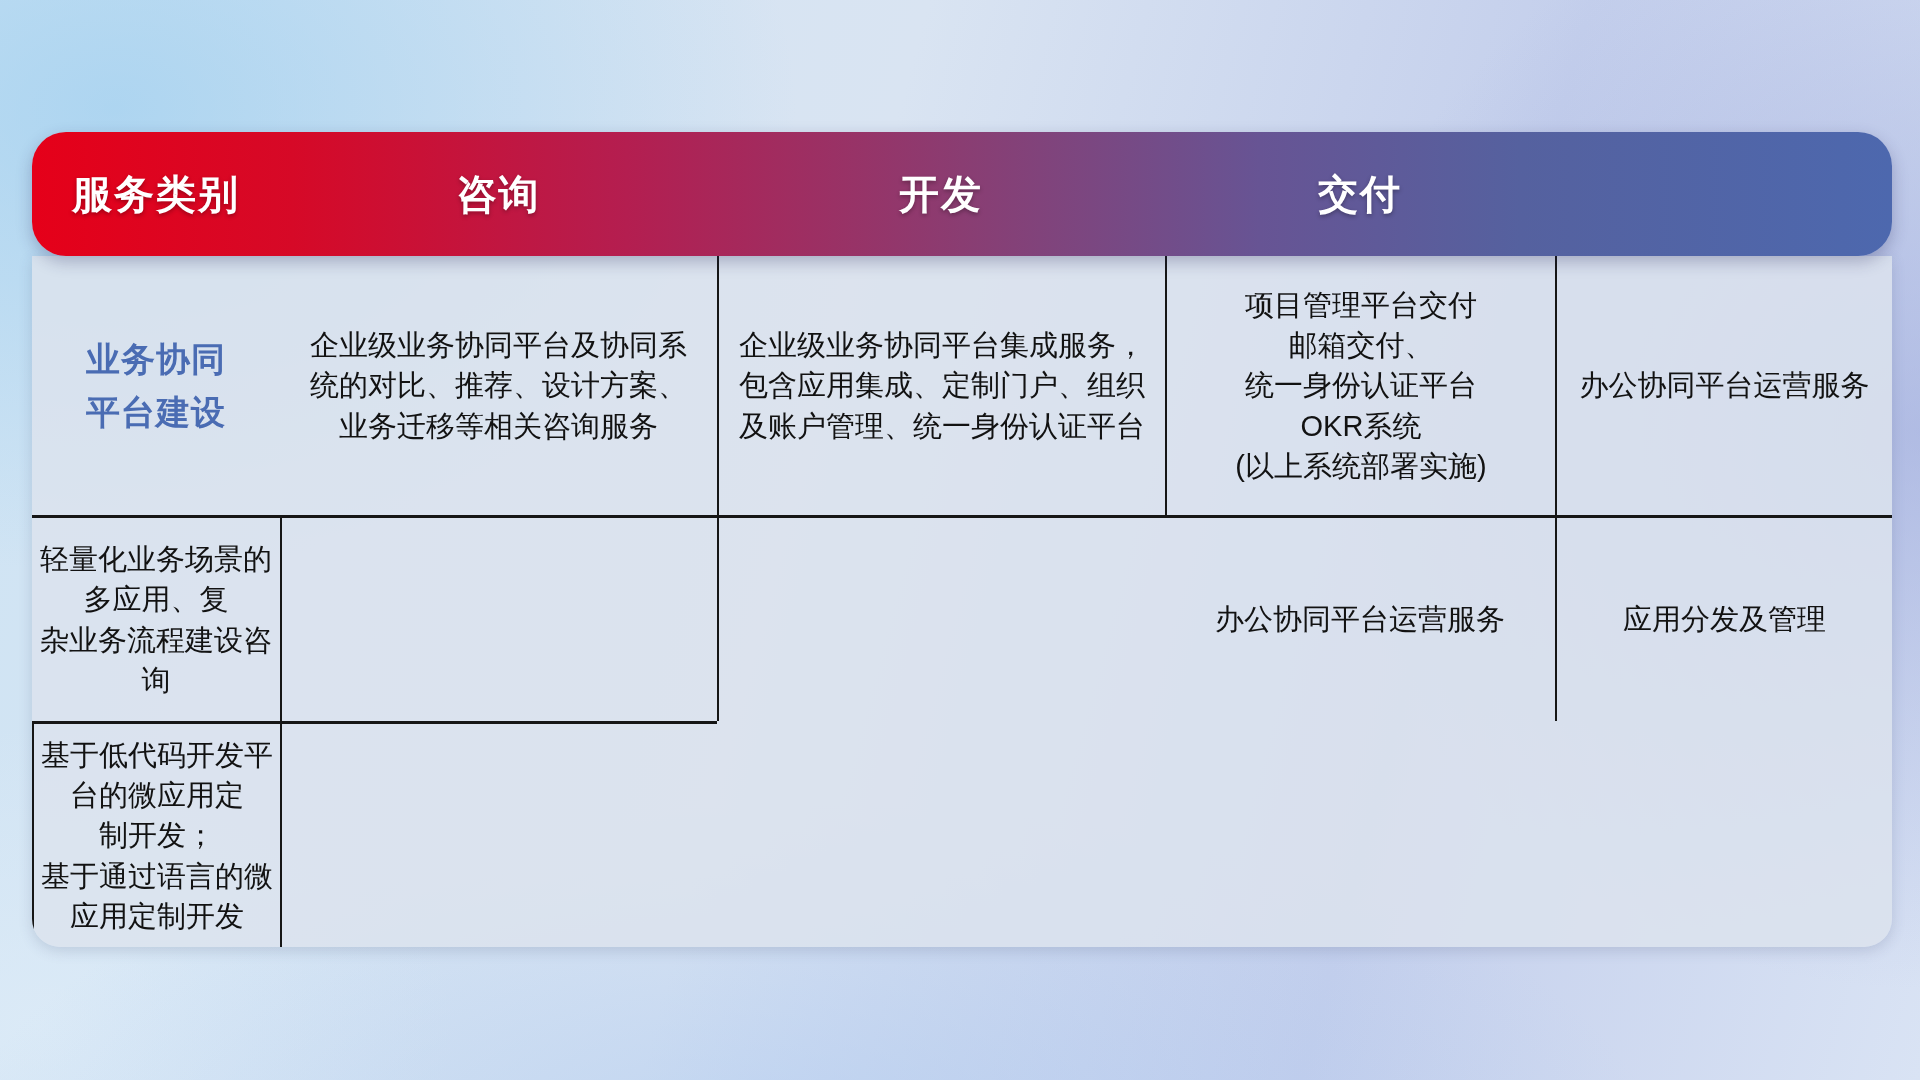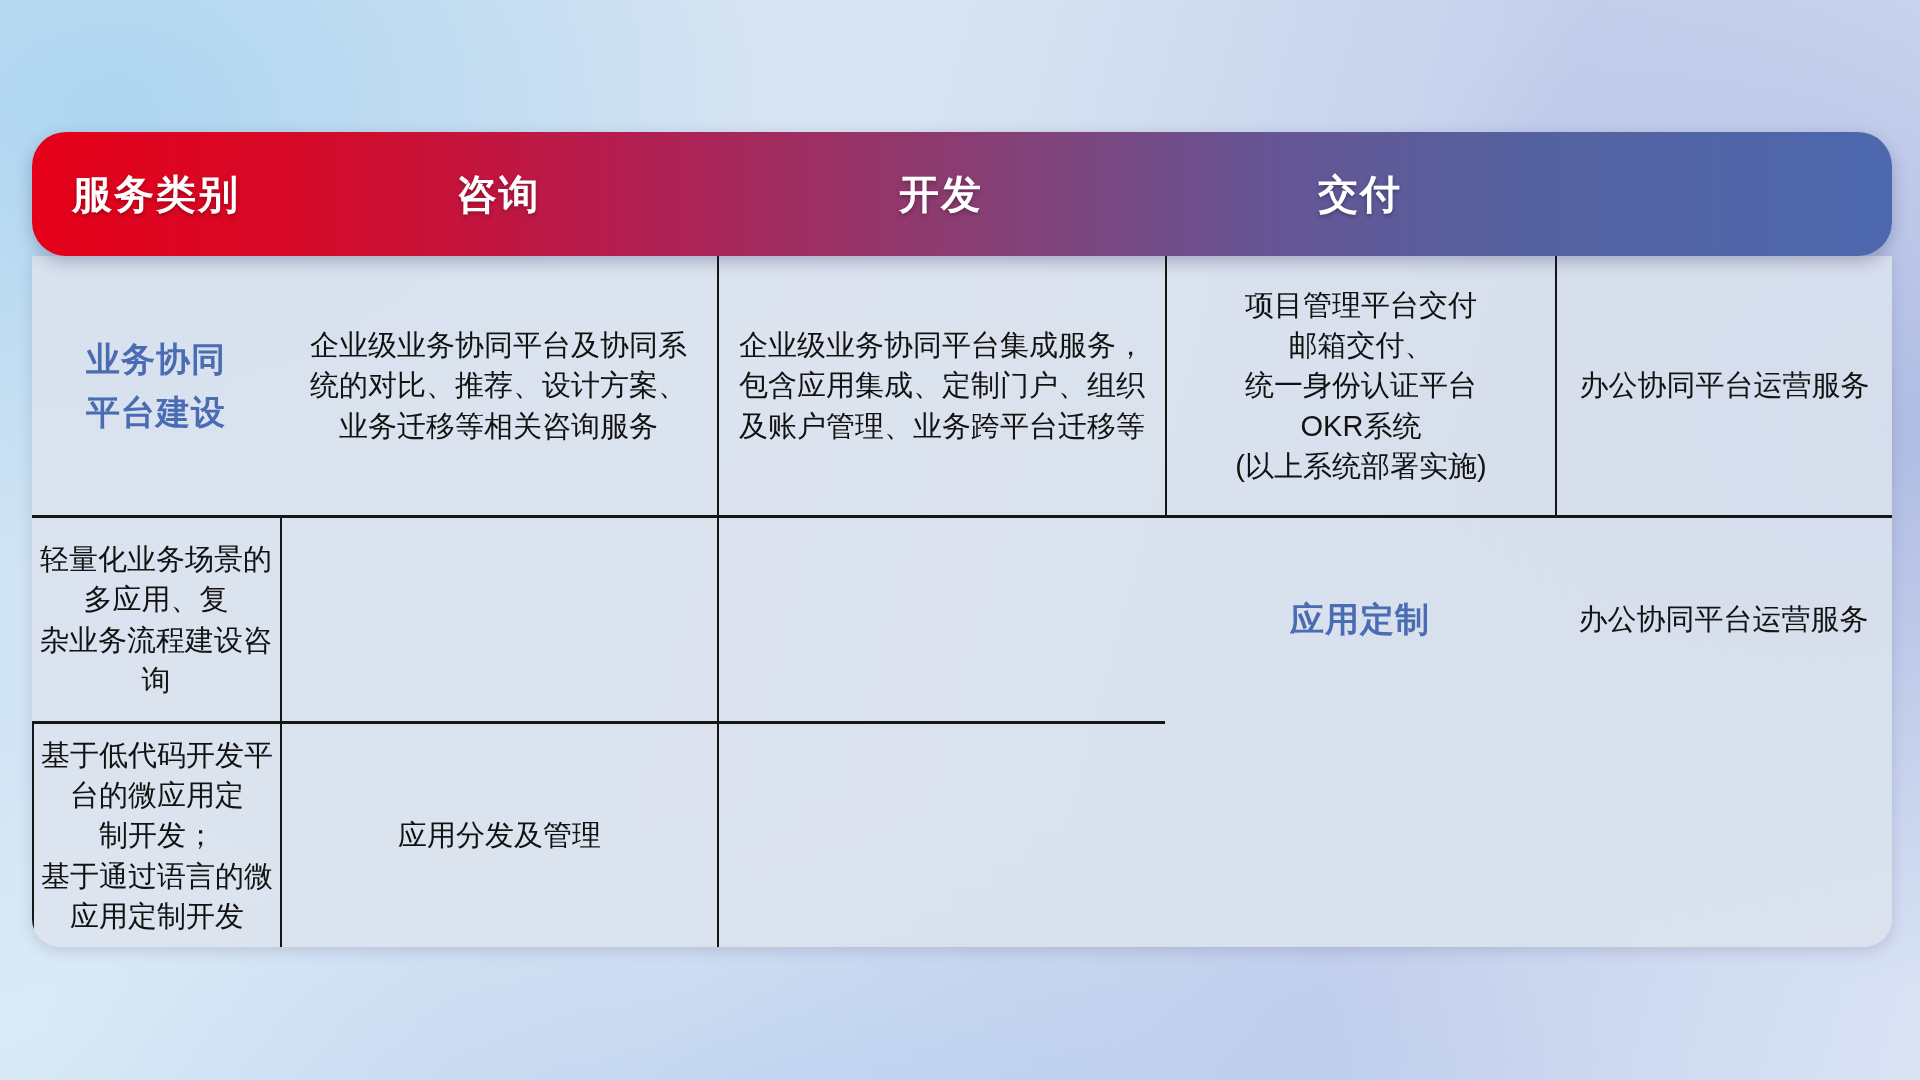--- a/index.html
+++ b/index.html
@@ -108,35 +108,34 @@
 
   <div class="table-body">
 
     <div class="cell category">业务协同
 平台建设</div>
     <div class="cell">企业级业务协同平台及协同系
 统的对比、推荐、设计方案、
 业务迁移等相关咨询服务</div>
     <div class="cell vline">企业级业务协同平台集成服务，
 包含应用集成、定制门户、组织
-及账户管理、业务跨平台迁移等</div>
+及账户管理、统一身份认证平台</div>
     <div class="cell vline">项目管理平台交付
 邮箱交付、
 统一身份认证平台
 OKR系统
 (以上系统部署实施)</div>
     <div class="cell vline">办公协同平台运营服务</div>
 
     <div class="cell hline">轻量化业务场景的多应用、复
 杂业务流程建设咨询</div>
     <div class="cell vline hline"></div>
     <div class="cell vline hline"></div>
 
-    <div class="cell category hline">应用定制</div>
     <div class="cell hline">办公协同平台运营服务</div>
+    <div class="cell vline hline">应用分发及管理</div>
     <div class="cell vline hline">基于低代码开发平台的微应用定
 制开发；
 基于通过语言的微应用定制开发</div>
-    <div class="cell vline hline">应用分发及管理</div>
     <div class="cell vline hline"></div>
 
   </div>
 </div>
 
 </body></html>

